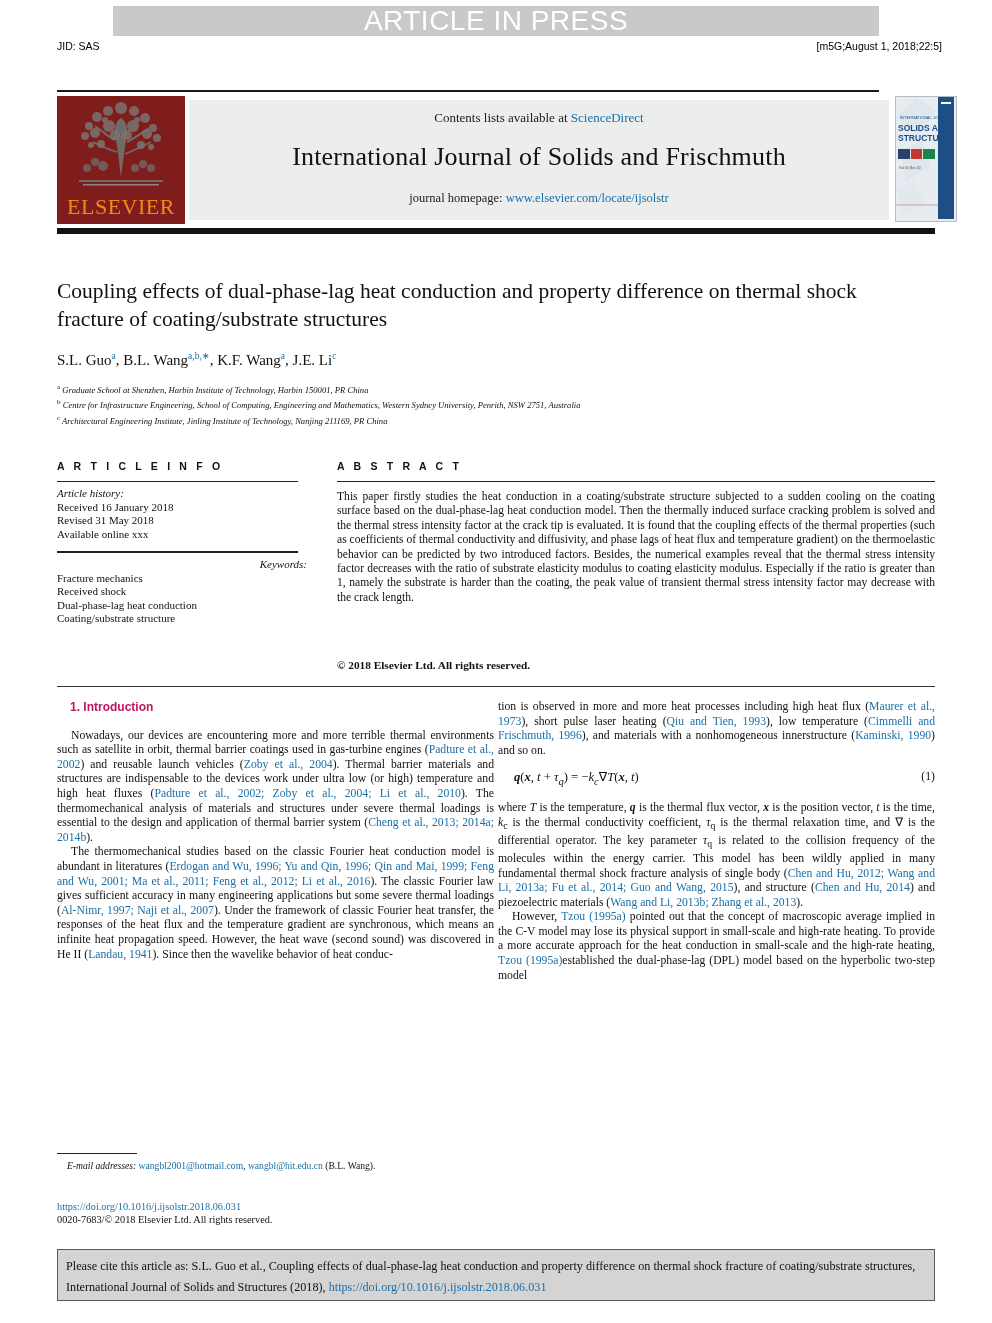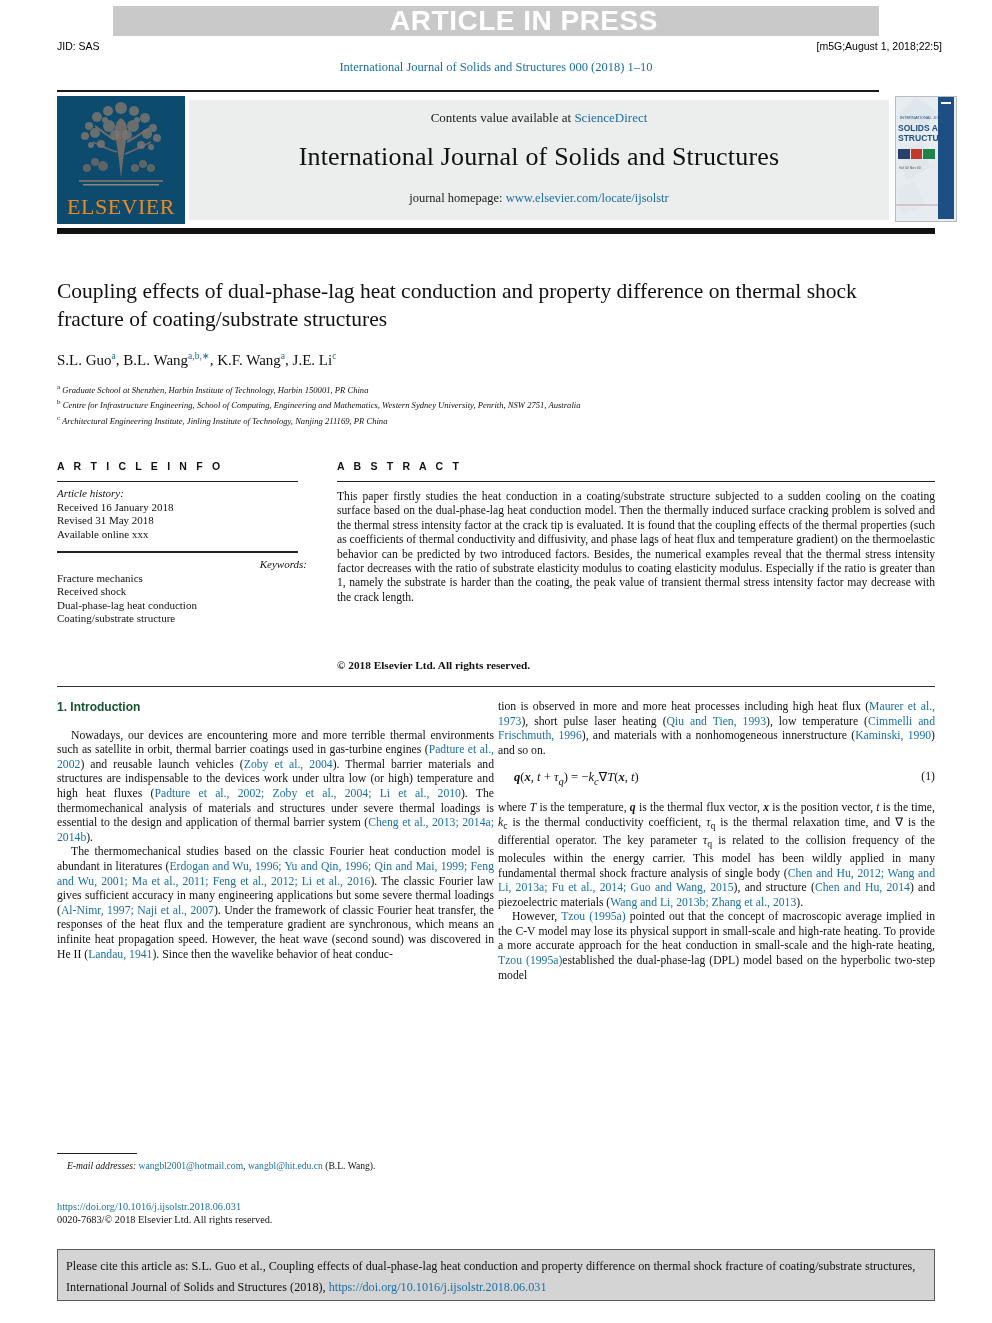--- a/index.html
+++ b/index.html
@@ -15,22 +15,22 @@
 
   
   .aip-band{
     position:absolute;left:113px;top:6px;width:766px;height:30px;
     background:#c9c9c9;
   }
   .aip-text{
     position:absolute;left:113px;top:5px;width:766px;height:32px;
     text-align:center;
     font-family:"Liberation Sans", sans-serif;
-    font-weight:bold;font-size:28px;letter-spacing:0.5px;
-    color:#ffffff;line-height:32px;padding-left:28px;
+    font-weight:normal;font-size:28px;letter-spacing:0.5px;
+    color:#ffffff;line-height:32px;
   }
 
   .jid{
     position:absolute;left:57px;top:40px;
     font-family:"Liberation Sans", sans-serif;
     font-size:10.5px;font-weight:normal;color:#000;
   }
   .m5g{
     position:absolute;right:50px;top:40px;
     font-family:"Liberation Sans", sans-serif;
@@ -49,21 +49,21 @@
     position:absolute;left:57px;top:90px;width:822px;height:2px;background:#1a1a1a;
   }
   .rule-bottom{
     position:absolute;left:57px;top:228px;width:878px;height:6px;background:#111;
   }
   .masthead{
     position:absolute;left:57px;top:96px;width:878px;height:128px;
   }
   .elsevier-box{
     position:absolute;left:0;top:0;width:128px;height:128px;
-    background:#0c4a6e;
+    background:#7f1d1d;
   }
   .tree-svg{position:absolute;left:8px;top:4px;}
   .elsevier-word{
     position:absolute;left:0;top:98px;width:128px;text-align:center;
     font-family:"Liberation Serif", serif;
     font-size:22px;letter-spacing:0.5px;color:#f08a1b;font-weight:normal;
   }
   .grey-panel{
     position:absolute;left:132px;top:4px;width:700px;height:120px;
     background:#eceded;
@@ -143,21 +143,21 @@
 
   
   .col{
     position:absolute;top:700px;width:437px;
     font-size:11.7px;line-height:14.6px;text-align:justify;color:#111;
   }
   .col-left{left:57px;}
   .col-right{left:498px;}
   .sec-head{
     font-family:"Liberation Sans", sans-serif;
-    font-size:12px;font-weight:bold;margin:0 0 14px 0;color:#14532d;
+    font-size:12px;font-weight:bold;margin:0 0 14px 13px;color:#be185d;
   }
   .col p{margin:0;text-indent:14px;}
   .cit{color:#1a6fa8;}
   .eq{
     margin:12px 0 12px 16px;position:relative;text-indent:0;
     font-size:12.6px;
   }
   .eq .num{position:absolute;right:0;top:0;font-size:11.7px;}
   .eq i{font-style:italic;}
   .bvec{font-weight:bold;font-style:italic;}
@@ -192,21 +192,20 @@
 <body>
 
 <div class="page">
 
   <div class="aip-band"></div>
   <div class="aip-text">ARTICLE IN PRESS</div>
 
   <div class="jid">JID: SAS</div>
   <div class="m5g">[m5G;August 1, 2018;22:5]</div>
 
-  <div class="journal-line">International Journal of Solids and Structures 000 (2018) 1–10</div>
 
   <div class="rule-top"></div>
 
   <div class="masthead">
 
     <div class="elsevier-box">
       <svg class="tree-svg" width="112" height="96" viewBox="0 0 112 96">
         <g fill="#6f6b66">
           <ellipse cx="56" cy="28" rx="40" ry="20" fill="none"></ellipse>
           <path d="M56 78 C54 60 52 46 50 34 C49 26 52 20 56 18 C60 20 63 26 62 34 C60 46 58 60 56 78 Z"></path>
@@ -248,24 +247,24 @@
         </g>
         <rect x="14" y="80" width="84" height="2" fill="#6f6b66"></rect>
         <rect x="18" y="84" width="76" height="1.5" fill="#8b8681"></rect>
       </svg>
       <div class="elsevier-word">ELSEVIER</div>
     </div>
 
     <div class="grey-panel"></div>
 
     <div class="contents-line">
-      <span>Contents value available at </span><a href="#">ScienceDirect</a>
-    </div>
-
-    <div class="journal-title">International Journal of Solids and Structures</div>
+      <span>Contents lists available at </span><a href="#">ScienceDirect</a>
+    </div>
+
+    <div class="journal-title">International Journal of Solids and Frischmuth</div>
 
     <div class="homepage-line">
       <span>journal homepage: </span><a href="#">www.elsevier.com/locate/ijsolstr</a>
     </div>
 
     <div class="cover-thumb">
       <svg width="58" height="122" viewBox="0 0 58 122">
         <rect x="0" y="0" width="58" height="122" fill="#e7ecf0"></rect>
         <path d="M0 20 L20 0 L40 14 L22 40 Z" fill="#dfe6ec"></path>
         <path d="M4 54 L26 44 L34 70 L10 84 Z" fill="#dfe6ec"></path>

